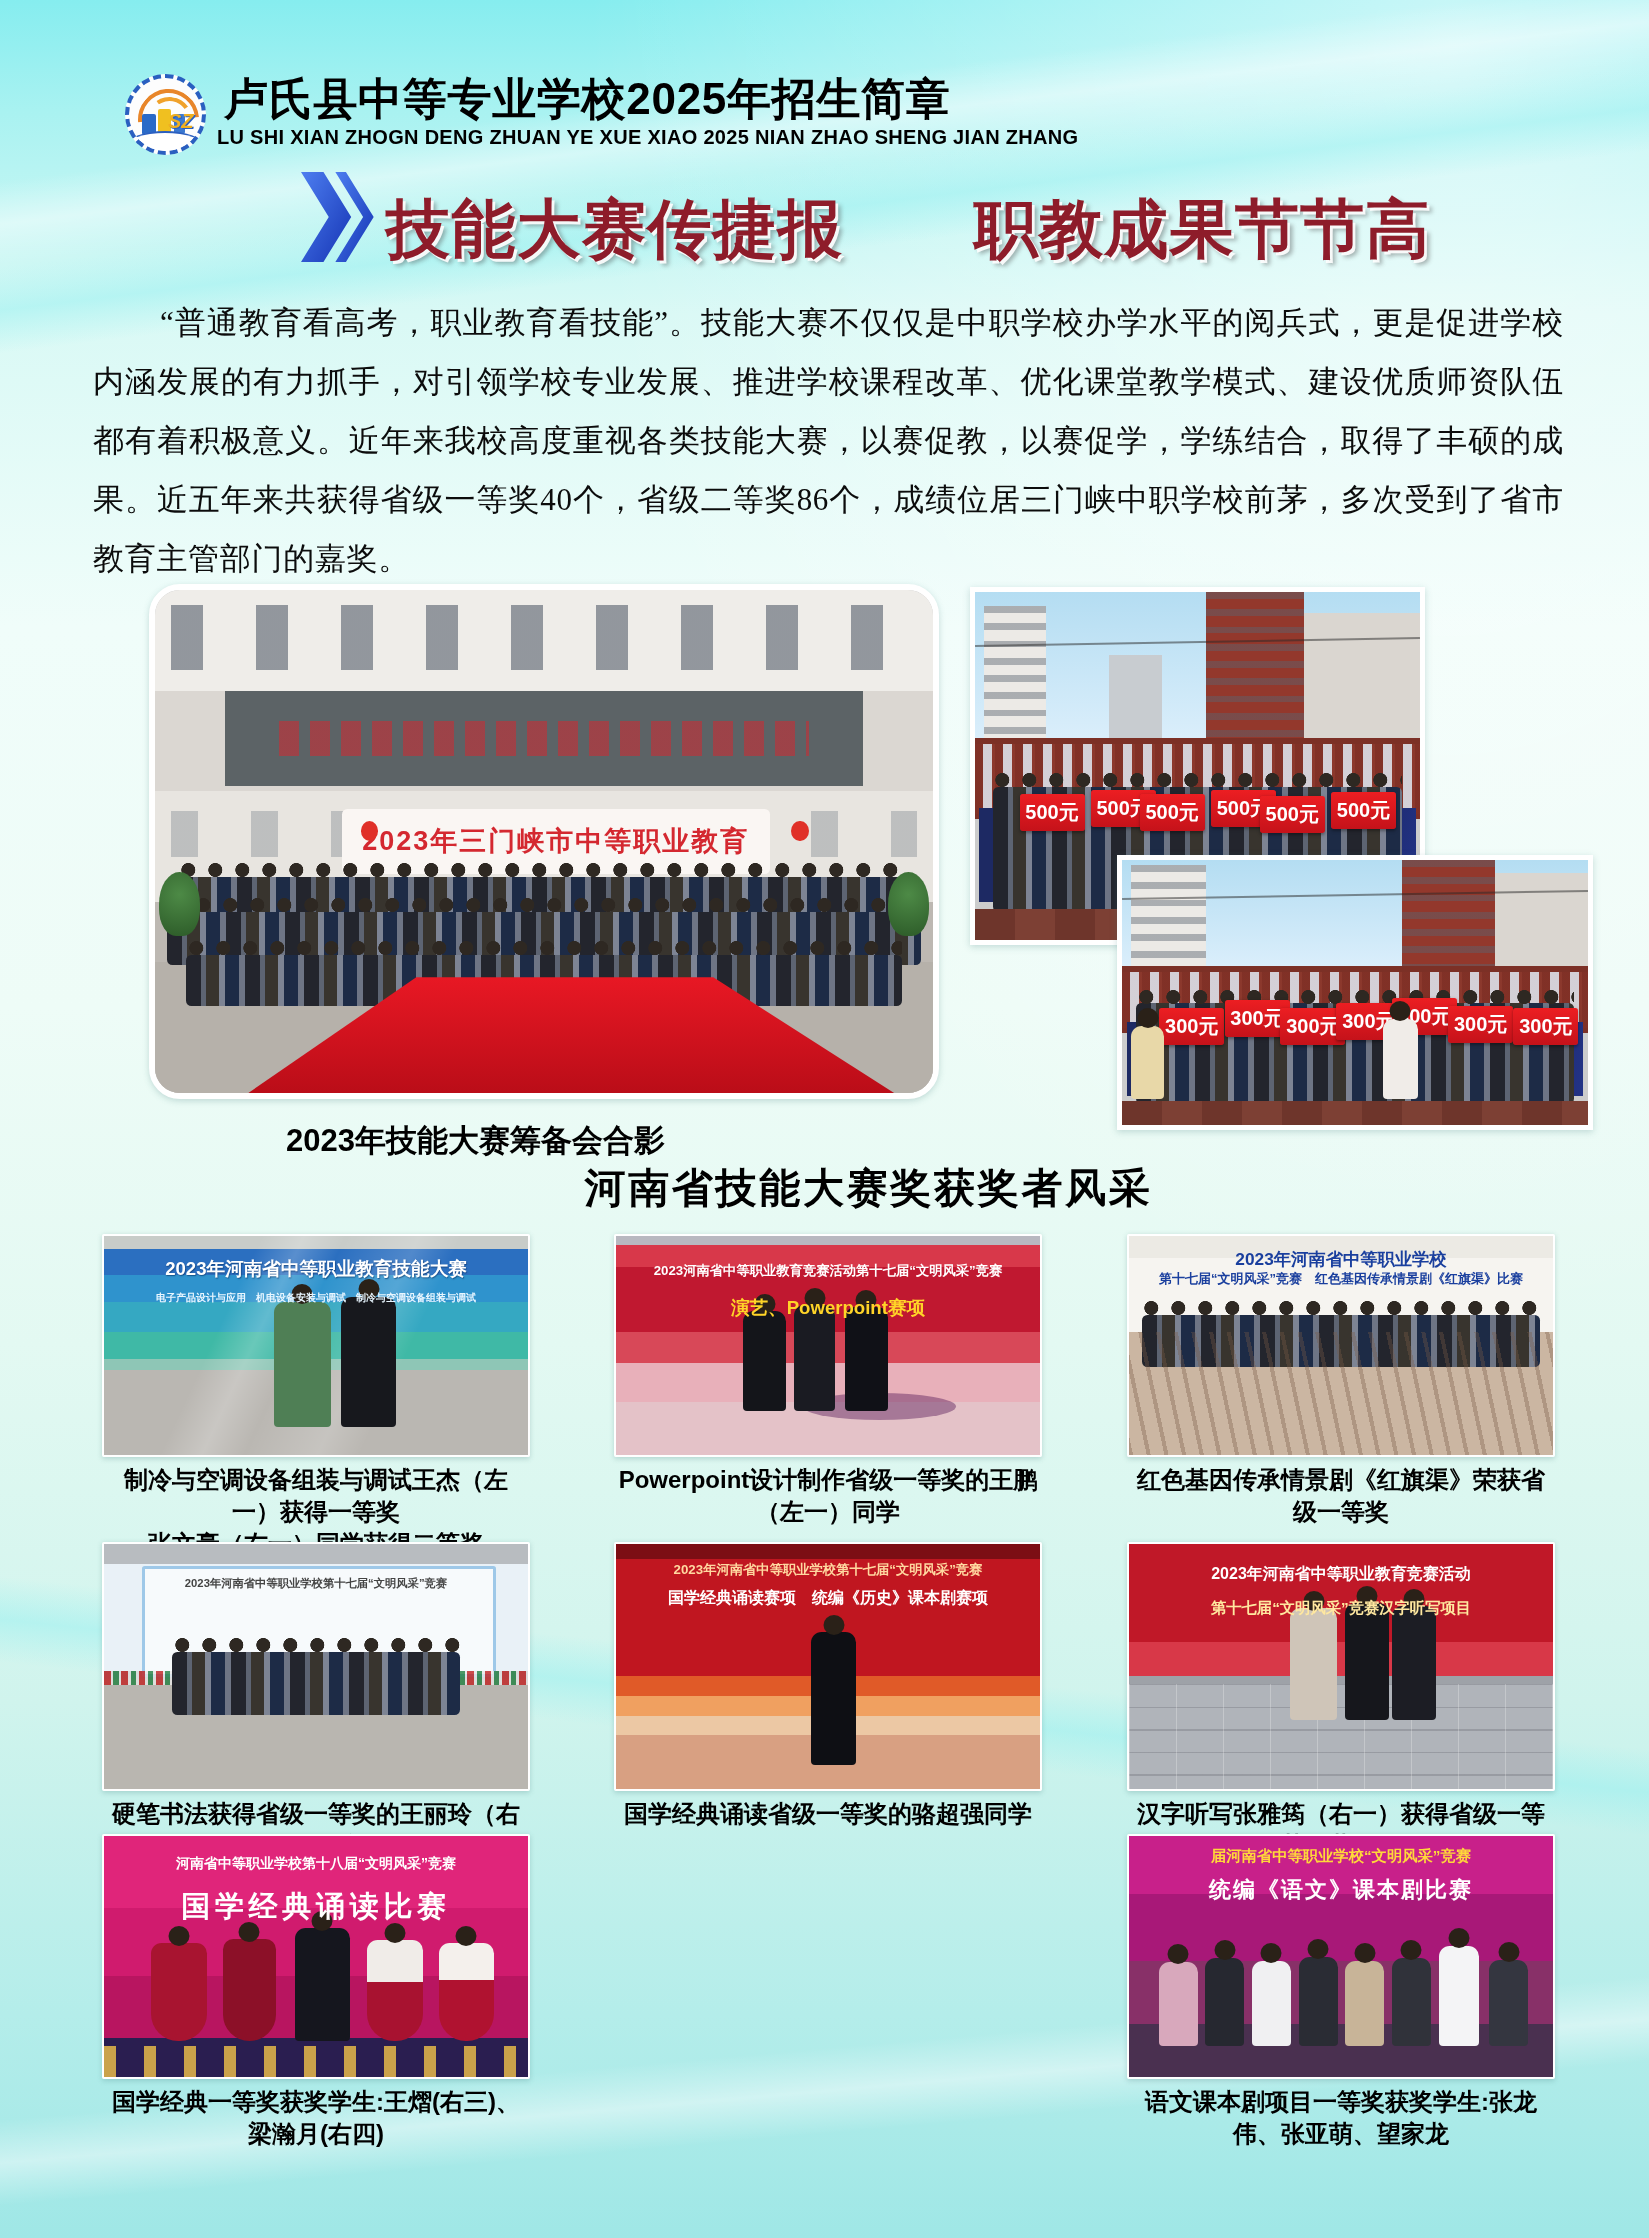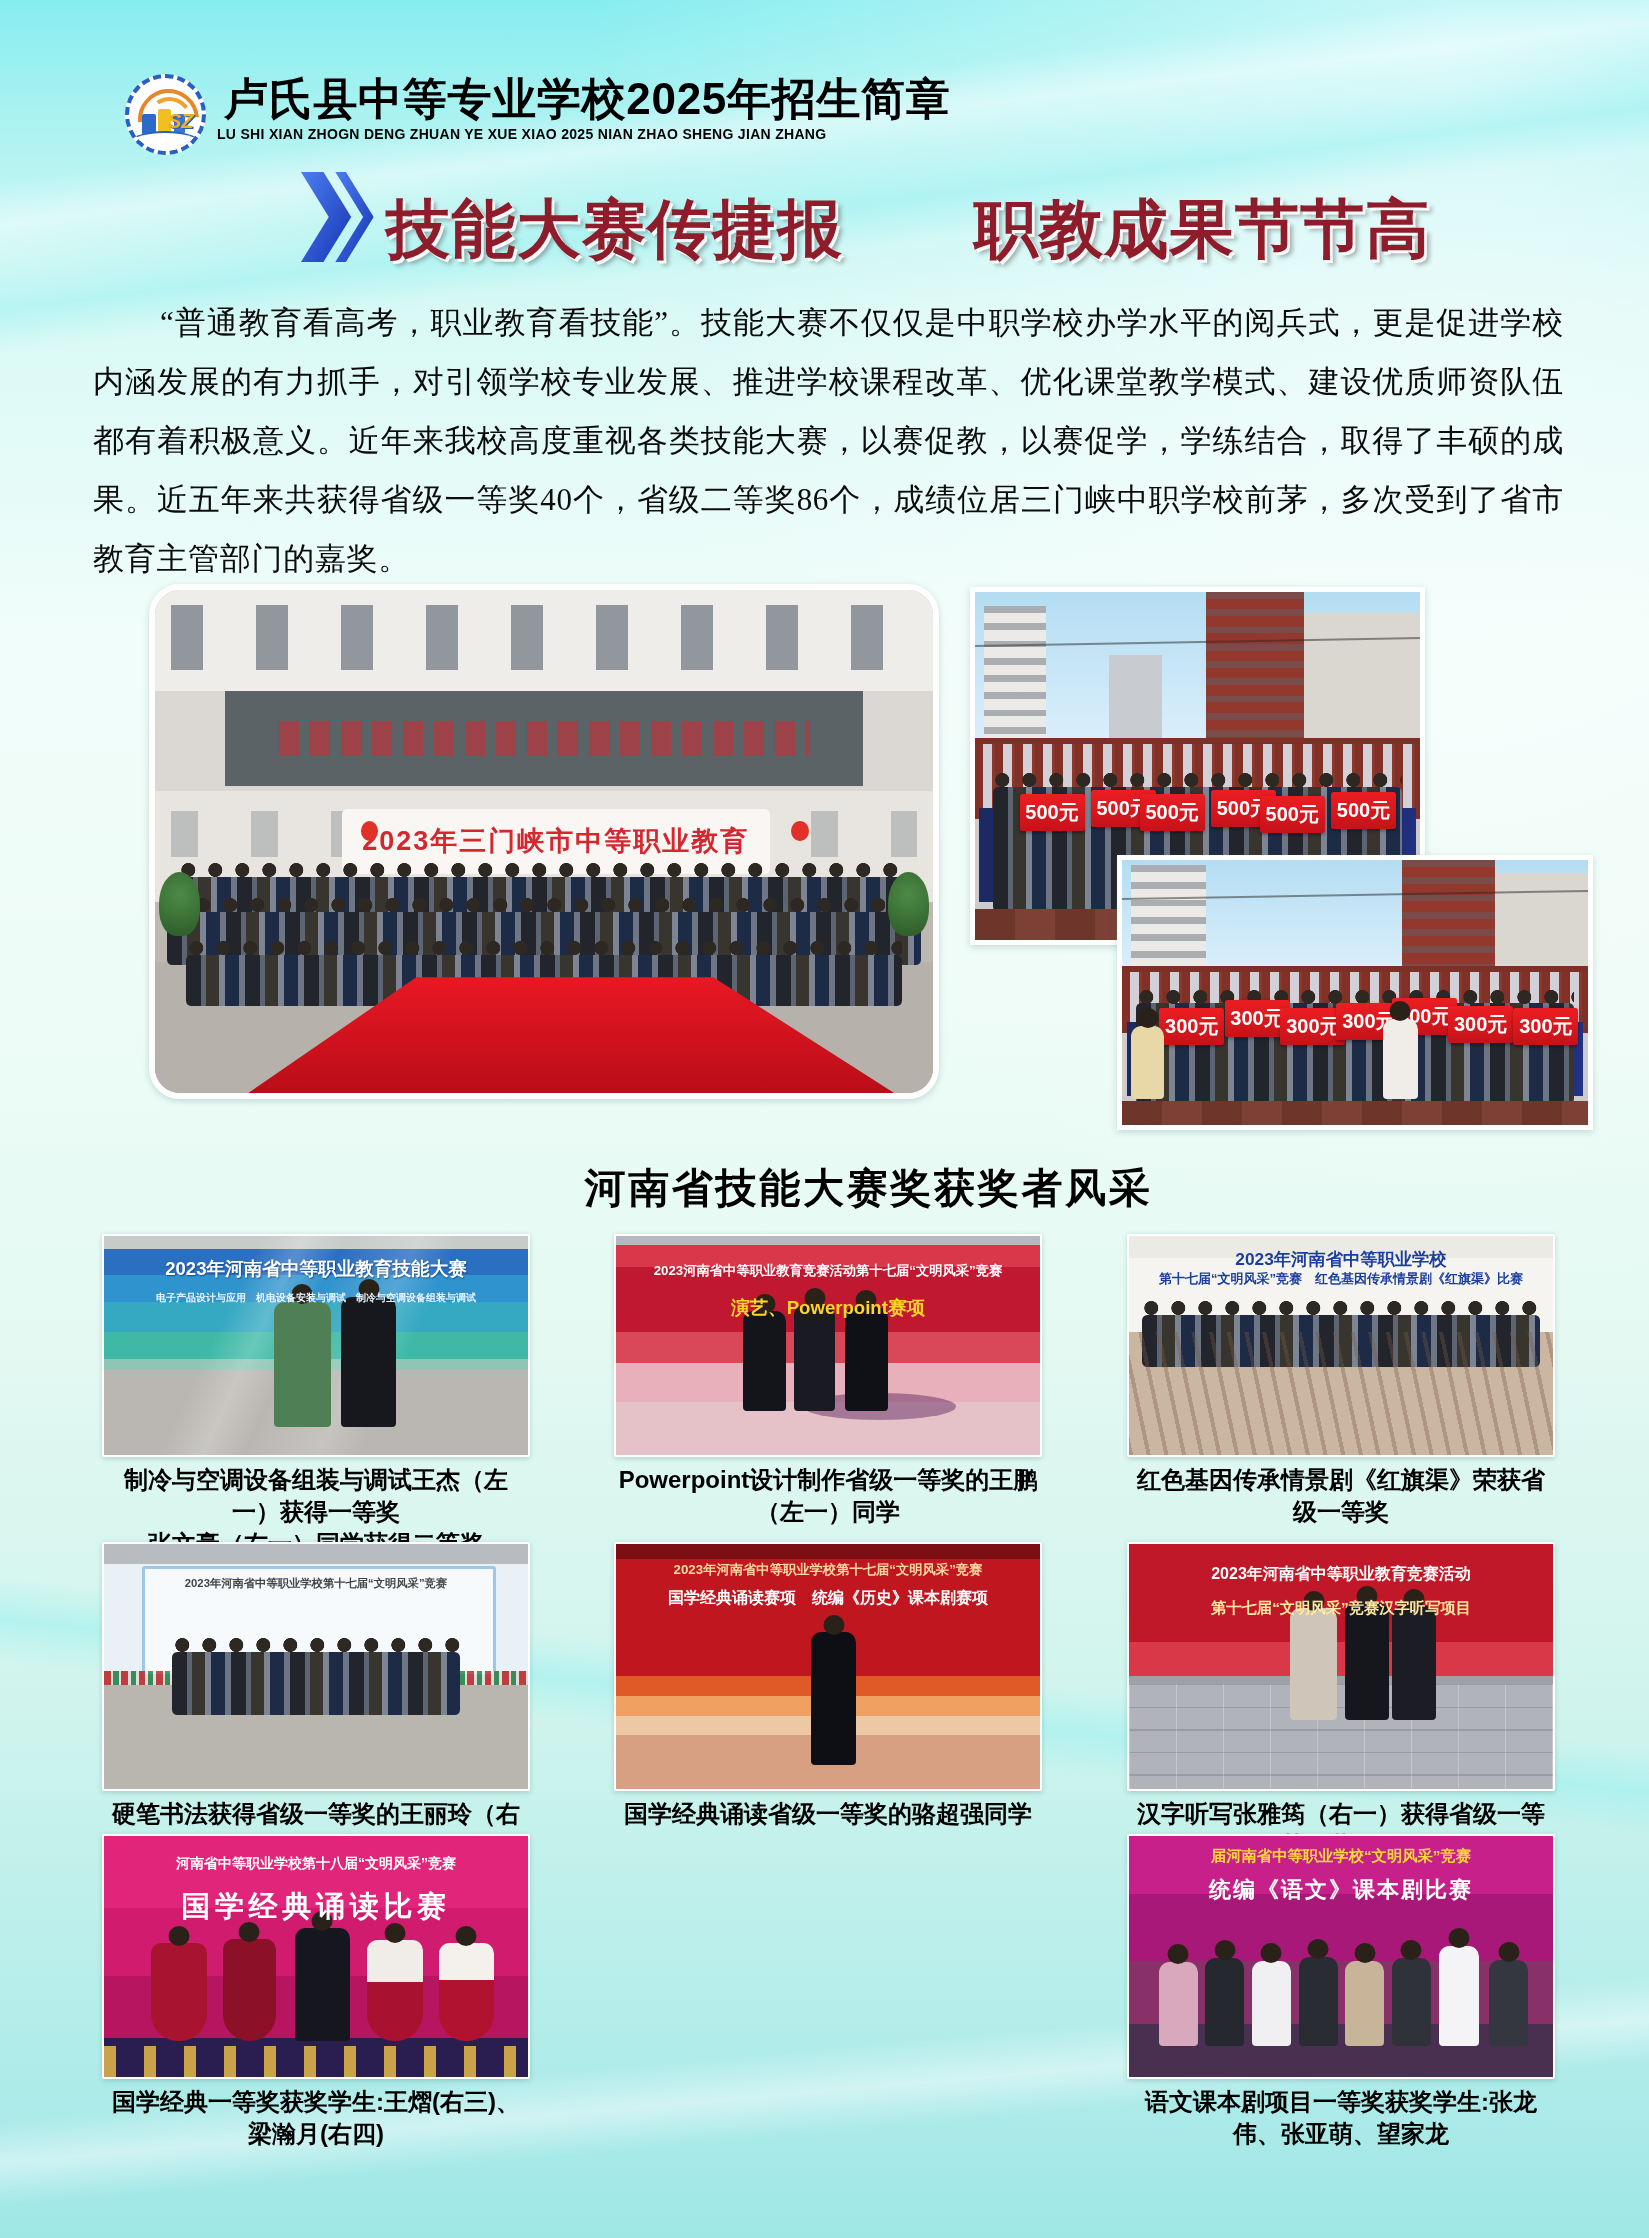--- a/index.html
+++ b/index.html
@@ -20,21 +20,21 @@
   .logo-arc2{position:absolute;left:18px;top:19px;width:37px;height:37px;border-radius:50%;
     border:4px solid transparent;border-top-color:#f0a22c;transform:rotate(10deg);}
   .logo-b1{position:absolute;left:13.3px;top:36px;width:13.3px;height:21px;background:#2a6ac8;border-radius:2px;}
   .logo-b2{position:absolute;left:29px;top:31px;width:13.3px;height:28px;background:#f0c020;border-radius:2px;}
   .logo-b3{position:absolute;left:45px;top:36px;width:10.6px;height:20px;background:#3a78d0;border-radius:2px;}
   .logo-sz{position:absolute;left:39px;top:32px;font-weight:bold;font-style:italic;font-size:20px;
     color:#f0b020;text-shadow:1.3px 1.3px 0 #2a5fc0;}
   .logo-wave{position:absolute;left:-2.7px;bottom:-10.6px;width:78px;height:29px;background:#fff;
     border-radius:50%;border-top:2.7px solid #2a5fc0;}
   .hd-title{position:absolute;left:214px;top:70px;font-size:44px;font-weight:900;letter-spacing:0.7px;color:#000;margin-left:10px;}
-  .hd-pinyin{position:absolute;left:217px;top:126px;font-size:14px;font-weight:700;letter-spacing:0.3px;color:#000;}
+  .hd-pinyin{position:absolute;left:217px;top:126px;font-size:20px;font-weight:700;letter-spacing:0.3px;color:#000;}
 
   
   .chevron{position:absolute;left:301px;top:172px;}
   .sec-title{position:absolute;left:386px;top:186px;font-size:64px;font-weight:900;color:#8e1c2a;
     letter-spacing:1.3px;white-space:nowrap;
     text-shadow:2.7px 2.7px 0 rgba(255,255,255,.9),5.3px 5.3px 4px rgba(70,70,70,.4);}
 
   
   .intro{position:absolute;left:93px;top:293px;width:1471px;font-size:31px;line-height:59px;
     text-indent:67px;text-align:justify;color:#0c0c0c;font-family:"Liberation Serif",serif;letter-spacing:0.7px;}
@@ -147,20 +147,21 @@
     <div class="lantern" style="left:26.5%;top:46%"></div>
     <div class="lantern" style="right:16%;top:46%"></div>
     <div class="layer" style="left:0;right:0;bottom:0;height:26%;background:#b6b1aa"></div>
     <div class="crowd" style="left:3%;right:3%;top:57%;height:41px"></div>
     <div class="crowd" style="left:1.5%;right:1.5%;top:64%;height:53px"></div>
     <div class="crowd" style="left:4%;right:4%;top:72.5%;height:51px"></div>
     <div class="carpet"></div>
     <div class="plant" style="left:.5%;top:56%"></div>
     <div class="plant" style="right:.5%;top:56%"></div>
   </div>
+  <div class="pm-caption">2023年技能大赛筹备会合影</div>
 
   <div class="photo photo-a">
     <div class="layer" style="left:0;right:0;top:0;height:42%;background:linear-gradient(#b4ddf2,#daeefb)"></div>
     <div class="layer bldg-grid" style="left:2%;top:4%;width:14%;height:42%;background-color:#eceae6"></div>
     <div class="layer" style="left:30%;top:18%;width:12%;height:26%;background:#c8ccd0"></div>
     <div class="layer bldg-grid" style="left:52%;top:0;width:22%;height:44%;background-color:#93382c"></div>
     <div class="layer" style="left:74%;top:6%;width:26%;height:38%;background:#dad6d0"></div>
     <div class="layer" style="left:0;right:0;top:14%;height:2px;background:rgba(40,40,40,.5);transform:rotate(-1deg)"></div>
     <div class="layer railing" style="left:0;right:0;top:42%;height:20%"></div>
     <div class="layer backdropblue" style="left:1%;right:1%;top:62%;height:27%"></div>

